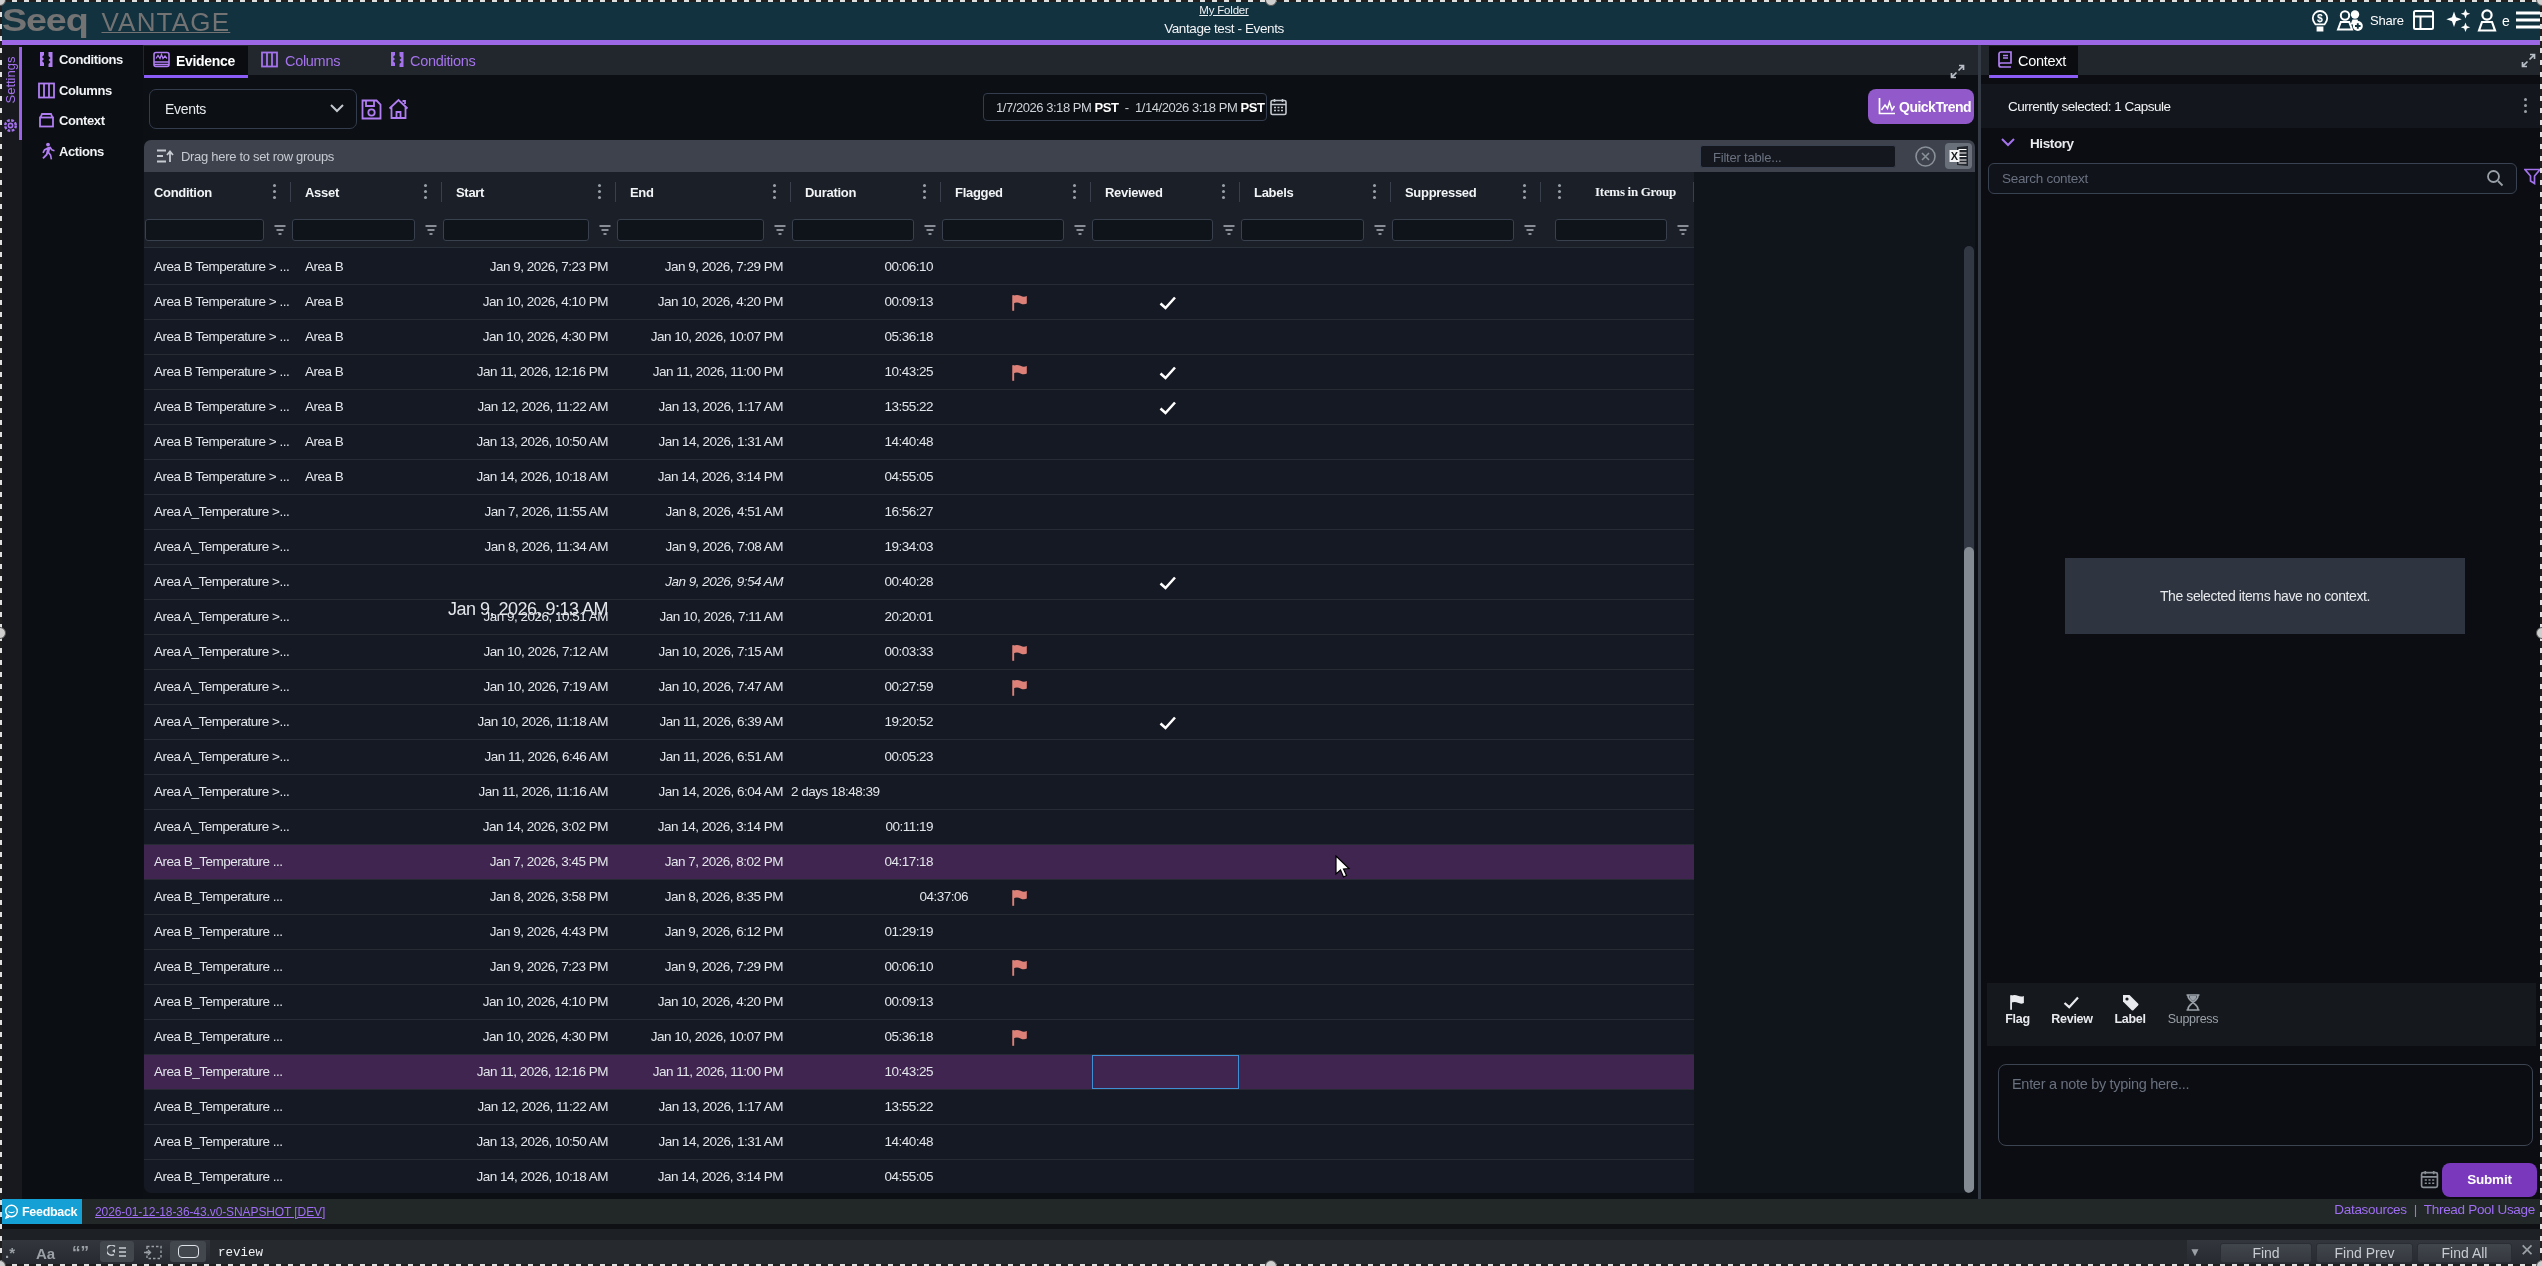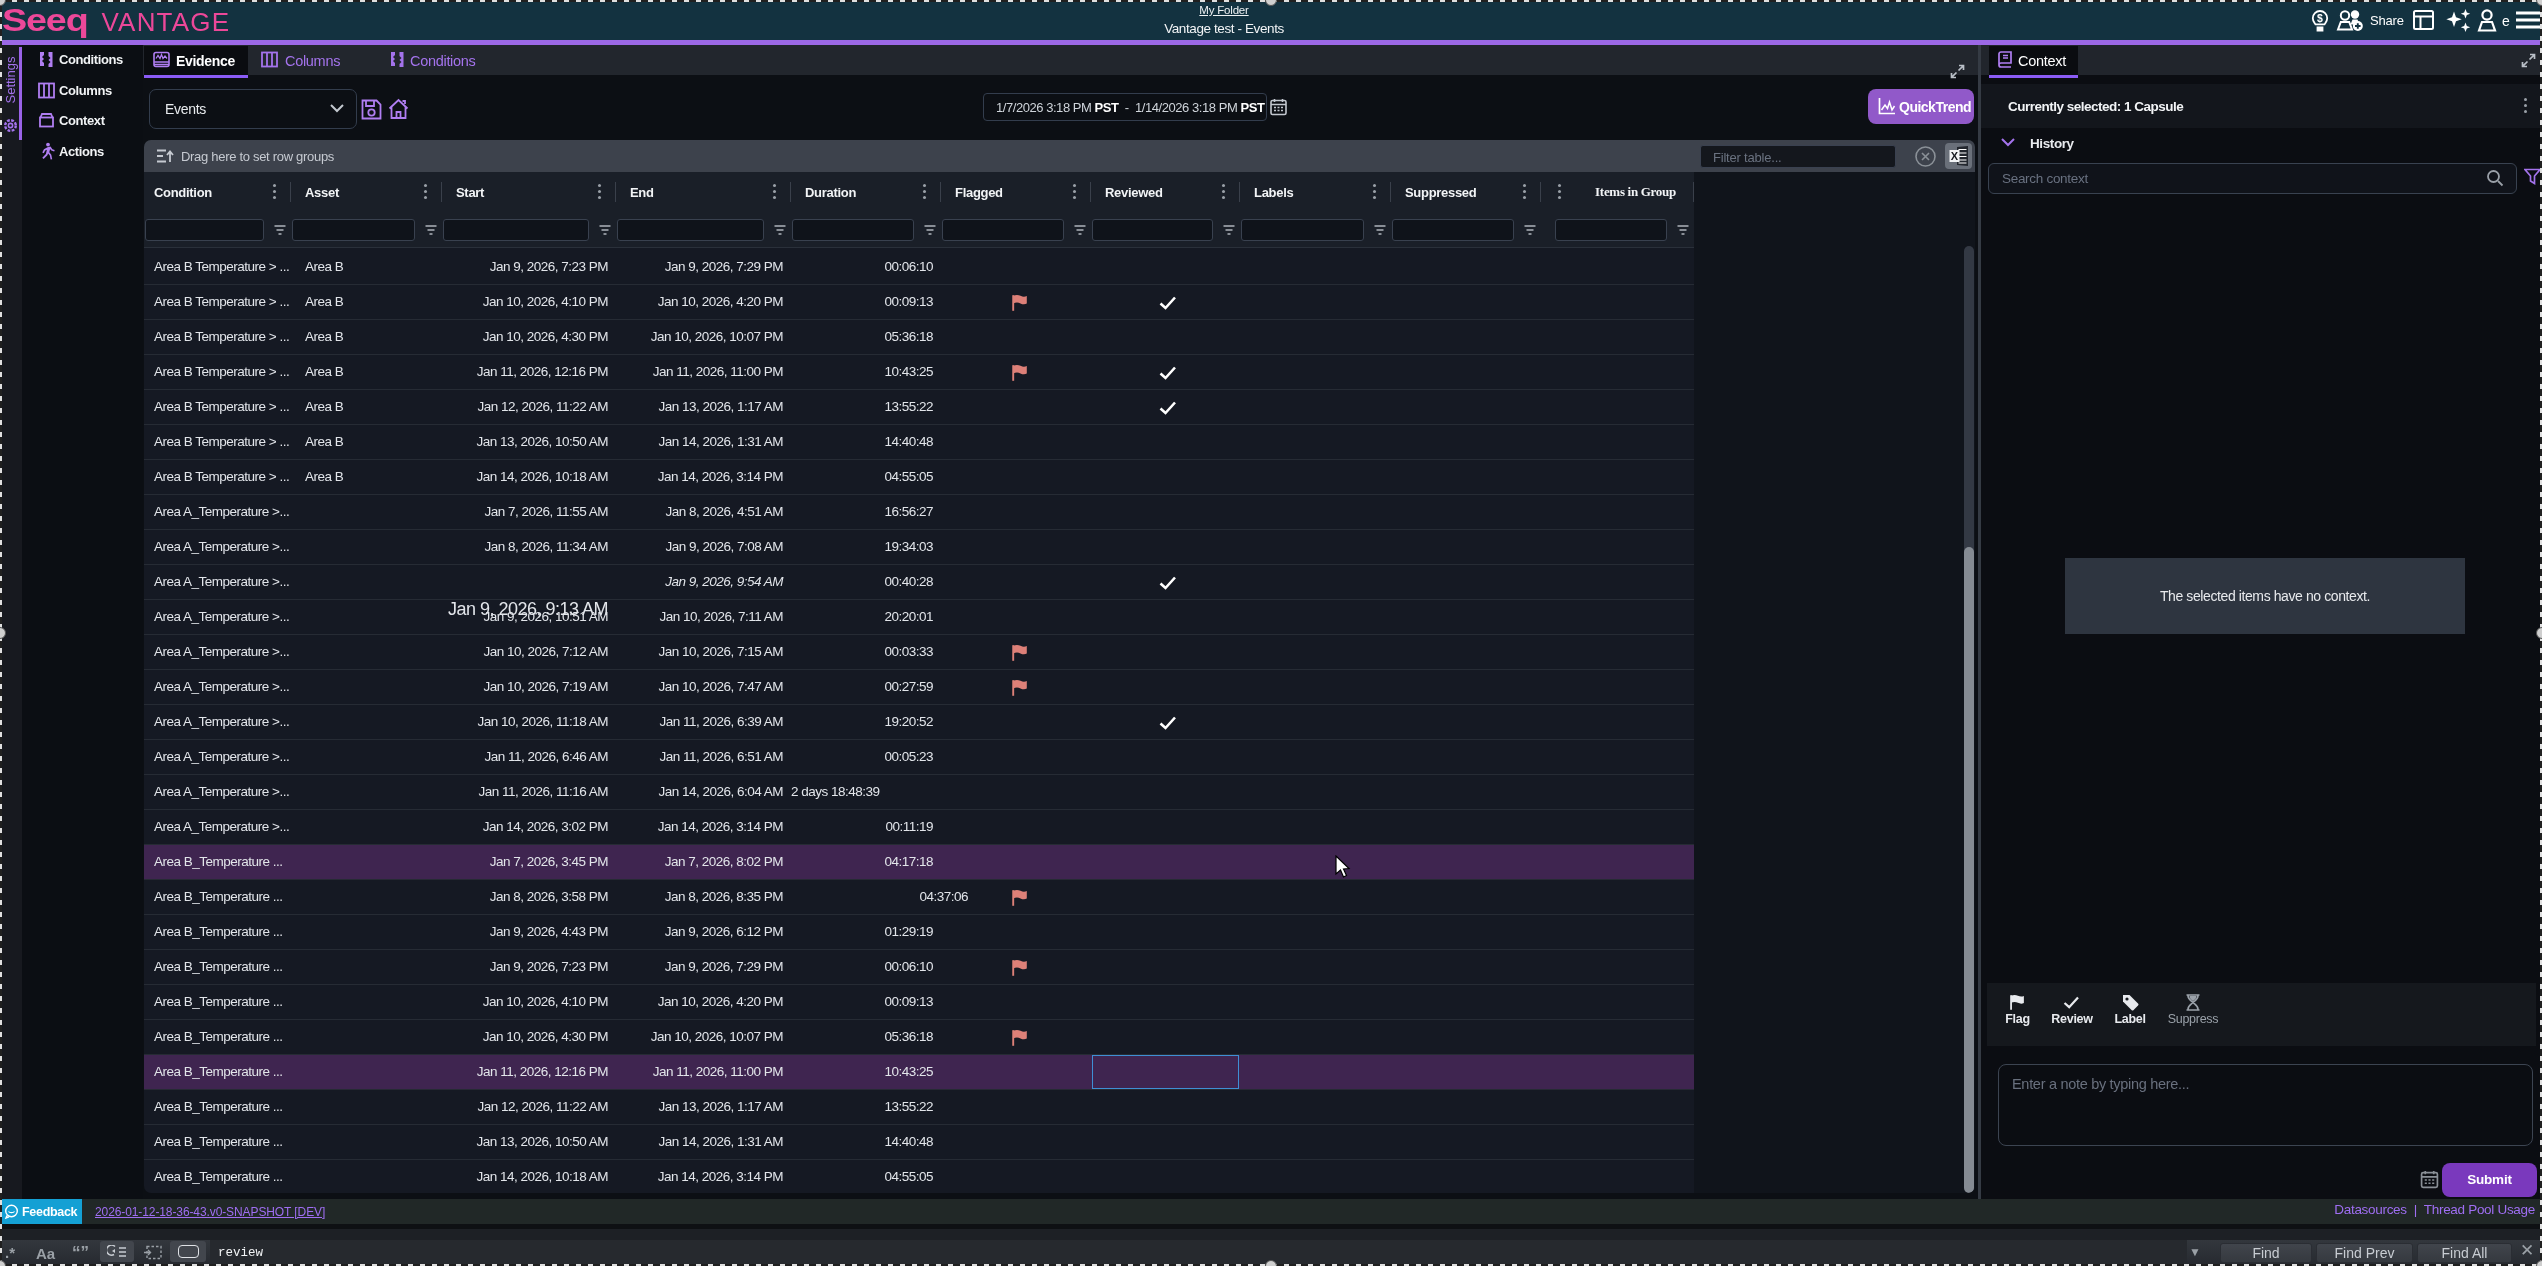--- a/index.html
+++ b/index.html
@@ -6,21 +6,21 @@
  font-family:"Liberation Sans",sans-serif;}
 .abs{position:absolute;}
 .ic{position:absolute;display:block;}
 .dots{position:absolute;width:3px;}
 .dots i{display:block;width:3px;height:3px;border-radius:50%;background:#9aa0a8;margin-bottom:3px;}
 </style></head>
 <body>
 <div class="abs" style="left:0;top:0;width:2542px;height:1266px;">
 
 <div class="abs" style="left:0;top:0;width:2542px;height:40px;background:#133240;"></div>
-<div class="abs" style="left:2px;top:1px;height:56px;line-height:38px;color:#ec4899;"><span style="display:inline-block;font-size:32px;font-weight:bold;letter-spacing:-1px;transform:scaleX(1.18);transform-origin:left;">Seeq</span><span style="font-size:26px;letter-spacing:1.2px;margin-left:27px;">VANTAGE</span></div>
+<div class="abs" style="left:2px;top:1px;height:56px;line-height:38px;color:#737373;text-decoration:underline;"><span style="display:inline-block;font-size:32px;font-weight:bold;letter-spacing:-1px;transform:scaleX(1.18);transform-origin:left;">Seeq</span><span style="font-size:26px;letter-spacing:1.2px;margin-left:27px;">VANTAGE</span></div>
 <div class="abs" style="left:1024px;top:4px;width:400px;text-align:center;font-size:11.5px;letter-spacing:-0.2px;color:#eef1f3;text-decoration:underline;">My Folder</div>
 <div class="abs" style="left:1024px;top:21px;width:400px;text-align:center;font-size:13.5px;letter-spacing:-0.4px;color:#f2f4f6;">Vantage test - Events</div>
 <svg class="ic" style="left:2309px;top:9px;" width="22" height="24" viewBox="0 0 22 24">
 <g fill="none" stroke="#fff" stroke-width="1.8">
 <path d="M11 2 a7.2 7.2 0 0 1 7.2 7.2 c0 3-1.8 4.4-2.7 6.2 l-9 0 c-0.9-1.8-2.7-3.2-2.7-6.2 A7.2 7.2 0 0 1 11 2 Z"></path>
 </g>
       <text x="11" y="13" font-size="10.5" font-weight="bold" fill="#fff" text-anchor="middle" font-family="Liberation Sans">$</text>
       <rect x="7.6" y="17.5" width="6.8" height="5" fill="#fff"></rect>
     </svg>
 <svg class="ic" style="left:2336px;top:9px;" width="30" height="24" viewBox="0 0 30 24">
@@ -470,21 +470,21 @@
 <svg class="ic" style="left:1997px;top:51px;" width="16" height="17" viewBox="0 0 16 17" fill="none" stroke="#b07ef2" stroke-width="1.7">
 <path d="M2 14.5 V3 a2 2 0 0 1 2-2 h10 v11 H4 a2 2 0 0 0 0 4 h10"></path>
 <path d="M6 4.5 h5 M6 7 h5" stroke-width="1.3"></path>
     </svg>
 <div class="abs" style="left:2018px;top:53px;font-size:14.5px;letter-spacing:-0.3px;color:#fff;">Context</div>
 <div class="abs" style="left:1989px;top:74.5px;width:89px;height:3px;background:#8b5cf6;"></div>
 <svg class="ic" style="left:2521px;top:53px;" width="15" height="15" viewBox="0 0 15 15" fill="none" stroke="#b9bfc7" stroke-width="1.7">
 <path d="M9 1.5 h4.5 V6 M13.2 1.8 L8.5 6.5 M6 13.5 H1.5 V9 M1.8 13.2 L6.5 8.5"></path>
     </svg>
 <div class="abs" style="left:1981px;top:84px;width:561px;height:44px;background:#13161c;"></div>
-<div class="abs" style="left:2008px;top:99px;font-size:13.5px;letter-spacing:-0.5px;font-weight:bold;color:#f2f4f6;">Currently selected: 1 Capsule</div>
+<div class="abs" style="left:2008px;top:99px;font-size:13.5px;letter-spacing:-0.5px;font-weight:normal;color:#f2f4f6;">Currently selected: 1 Capsule</div>
 <div class="dots" style="left:2524px;top:98px;">
       <i></i>
       <i></i>
       <i></i>
     </div>
 <svg class="ic" style="left:2001px;top:138px;" width="14" height="9" viewBox="0 0 14 9" fill="none" stroke="#a473ec" stroke-width="2">
       <path d="M1 1 l6 6 6-6"></path>
     </svg>
 <div class="abs" style="left:2030px;top:136px;font-size:13.5px;letter-spacing:-0.4px;font-weight:bold;color:#e8eaee;">History</div>
 <div class="abs" style="left:1988px;top:163px;width:529px;height:31px;background:#10131a;border:1px solid #394250;border-radius:6px;"></div>

